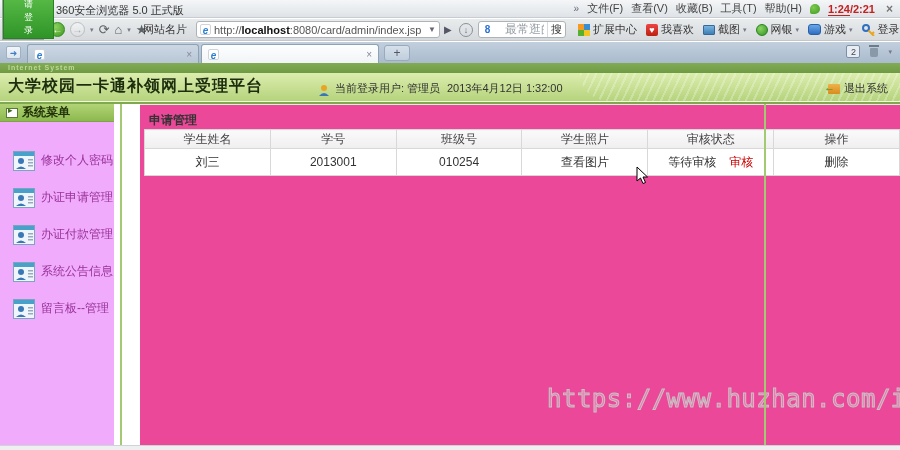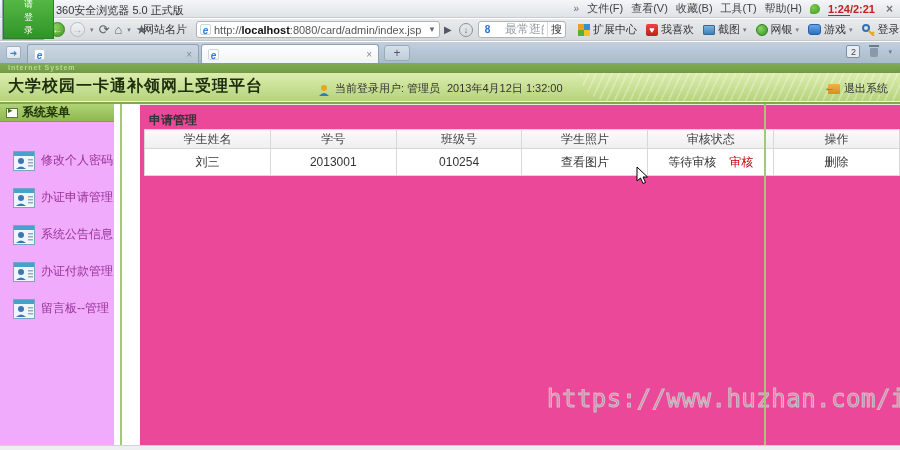--- a/index.html
+++ b/index.html
@@ -295,33 +295,33 @@
           <li class="menu-li">
             <svg width="22" height="20" viewBox="0 0 22 20">
                 <rect x="0.5" y="0.5" width="21" height="19" fill="#eef6fb" stroke="#7aa5c0"></rect>
                 <rect x="1" y="1" width="20" height="4" fill="#49a0c8"></rect>
                 <circle cx="8" cy="10" r="3" fill="#3a78b5"></circle>
                 <path d="M3 18 Q8 13 13 18 Z" fill="#3a78b5"></path>
                 <rect x="15" y="8" width="5" height="1.5" fill="#9ab"></rect>
                 <rect x="15" y="11" width="5" height="1.5" fill="#9ab"></rect>
                 <rect x="15" y="14" width="5" height="1.5" fill="#9ab"></rect>
               </svg>
+            <span class="mi-label">办证付款管理</span>
+          </li>
+          <li class="menu-li">
+            <svg width="22" height="20" viewBox="0 0 22 20">
+                <rect x="0.5" y="0.5" width="21" height="19" fill="#eef6fb" stroke="#7aa5c0"></rect>
+                <rect x="1" y="1" width="20" height="4" fill="#49a0c8"></rect>
+                <circle cx="8" cy="10" r="3" fill="#3a78b5"></circle>
+                <path d="M3 18 Q8 13 13 18 Z" fill="#3a78b5"></path>
+                <rect x="15" y="8" width="5" height="1.5" fill="#9ab"></rect>
+                <rect x="15" y="11" width="5" height="1.5" fill="#9ab"></rect>
+                <rect x="15" y="14" width="5" height="1.5" fill="#9ab"></rect>
+              </svg>
             <span class="mi-label">系统公告信息</span>
-          </li>
-          <li class="menu-li">
-            <svg width="22" height="20" viewBox="0 0 22 20">
-                <rect x="0.5" y="0.5" width="21" height="19" fill="#eef6fb" stroke="#7aa5c0"></rect>
-                <rect x="1" y="1" width="20" height="4" fill="#49a0c8"></rect>
-                <circle cx="8" cy="10" r="3" fill="#3a78b5"></circle>
-                <path d="M3 18 Q8 13 13 18 Z" fill="#3a78b5"></path>
-                <rect x="15" y="8" width="5" height="1.5" fill="#9ab"></rect>
-                <rect x="15" y="11" width="5" height="1.5" fill="#9ab"></rect>
-                <rect x="15" y="14" width="5" height="1.5" fill="#9ab"></rect>
-              </svg>
-            <span class="mi-label">办证付款管理</span>
           </li>
           <li class="menu-li">
             <svg width="22" height="20" viewBox="0 0 22 20">
                 <rect x="0.5" y="0.5" width="21" height="19" fill="#eef6fb" stroke="#7aa5c0"></rect>
                 <rect x="1" y="1" width="20" height="4" fill="#49a0c8"></rect>
                 <circle cx="8" cy="10" r="3" fill="#3a78b5"></circle>
                 <path d="M3 18 Q8 13 13 18 Z" fill="#3a78b5"></path>
                 <rect x="15" y="8" width="5" height="1.5" fill="#9ab"></rect>
                 <rect x="15" y="11" width="5" height="1.5" fill="#9ab"></rect>
                 <rect x="15" y="14" width="5" height="1.5" fill="#9ab"></rect>

